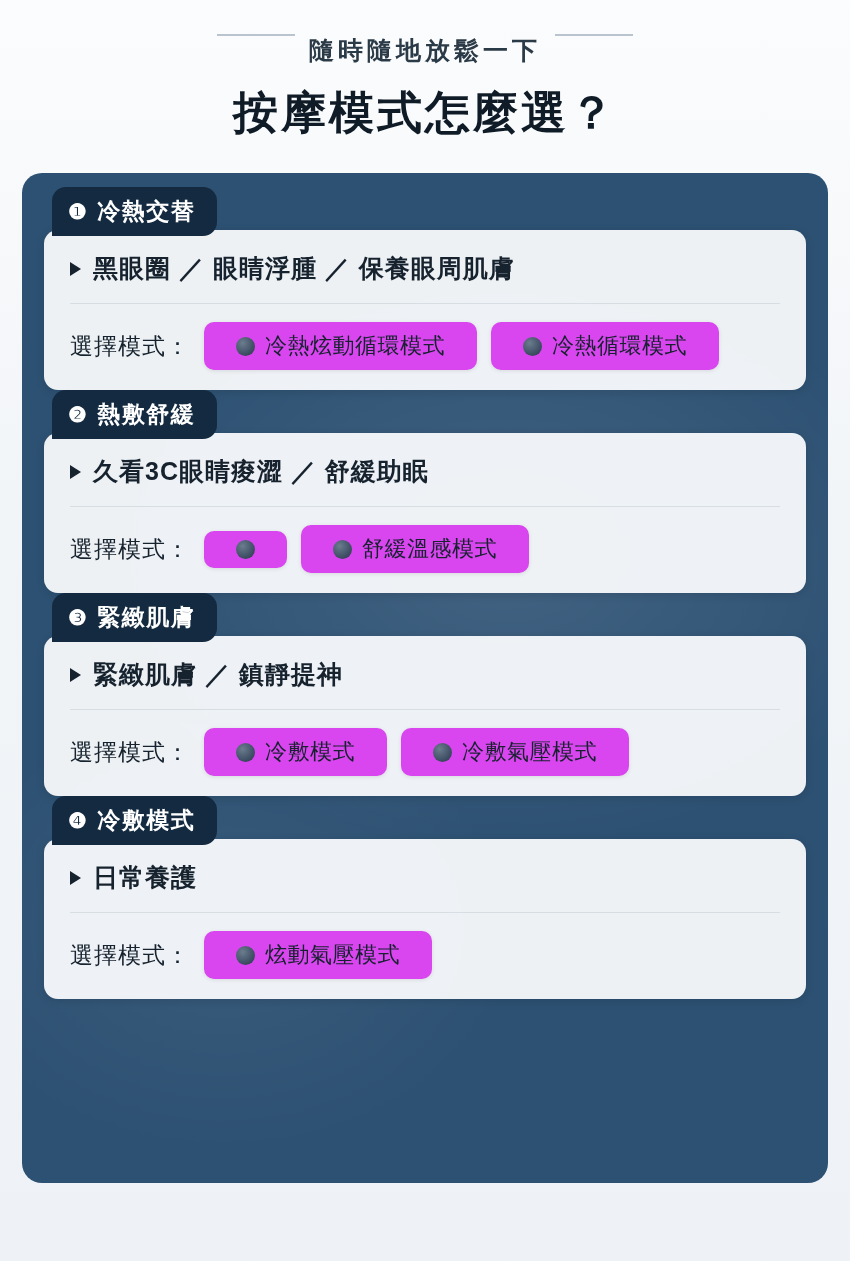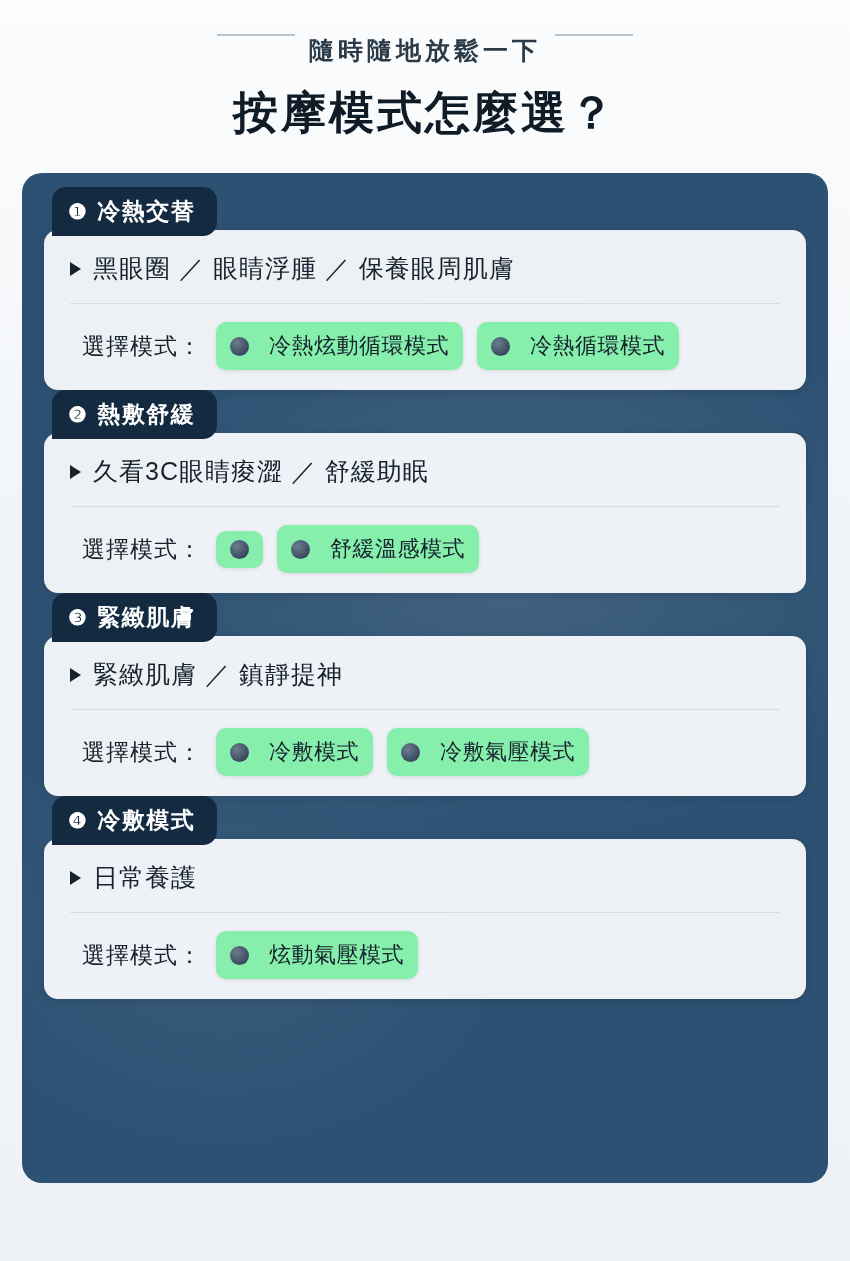--- a/index.html
+++ b/index.html
@@ -101,21 +101,21 @@
     border-radius: 14px;
     padding: 22px 26px 20px 26px;
     box-shadow: 0 2px 10px rgba(0,0,0,0.12);
   }
   .card .usecase {
     display: flex;
     align-items: center;
     gap: 12px;
     font-size: 25px;
     color: #16222e;
-    font-weight: 400;
+    font-weight: 700;
     letter-spacing: 1px;
     padding-bottom: 18px;
   }
   .tri {
     width: 0; height: 0;
     border-left: 11px solid #16222e;
     border-top: 7px solid transparent;
     border-bottom: 7px solid transparent;
     flex: 0 0 auto;
   }
@@ -123,36 +123,35 @@
     height: 1px;
     background: #d6dde3;
     width: 100%;
   }
   .modes {
     display: flex;
     align-items: center;
     gap: 14px;
     padding-top: 18px;
     flex-wrap: nowrap;
-    margin-left: 12px;
   }
   .modes-label {
     font-size: 23px;
     color: #16222e;
     letter-spacing: 1px;
     white-space: nowrap;
     font-weight: 500;
   }
   .chip {
     display: inline-flex;
     align-items: center;
-    gap: 20px;
-    background: #86efac;
+    gap: 10px;
+    background: #d946ef;
     border-radius: 10px;
-    padding: 9px 14px;
+    padding: 9px 32px;
     font-size: 22px;
     color: #16222e;
     letter-spacing: 0.5px;
     box-shadow: 0 1px 4px rgba(0,0,0,0.10);
     white-space: nowrap;
   }
   .dot {
     width: 19px; height: 19px;
     border-radius: 50%;
     background: radial-gradient(circle at 35% 32%, #6c7d8e 0%, #44546a 55%, #283747 100%);

